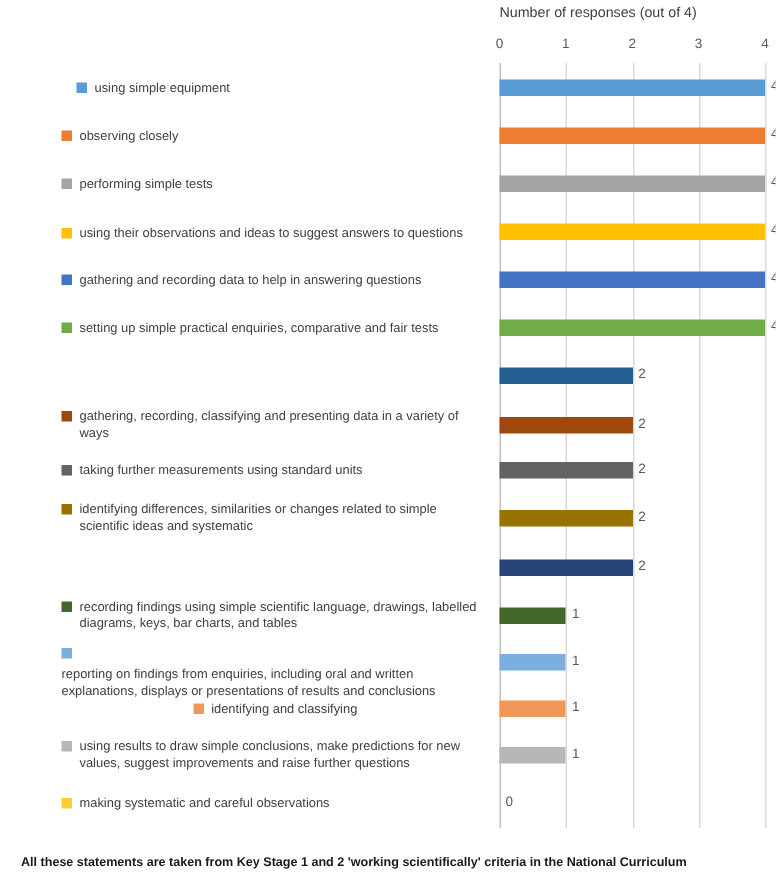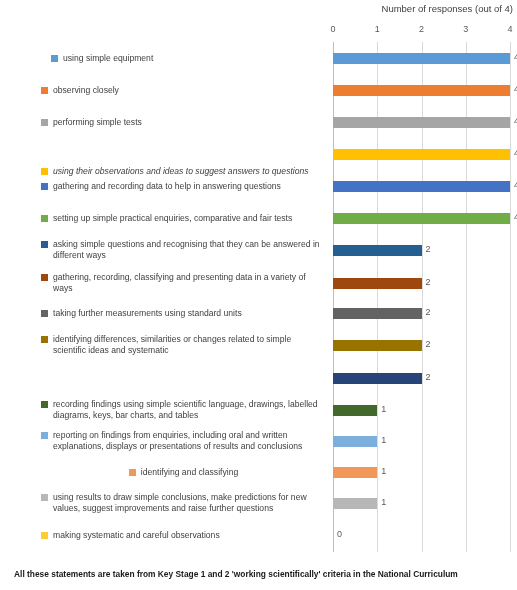--- a/index.html
+++ b/index.html
@@ -9,21 +9,21 @@
     font-family:"Liberation Sans", sans-serif;
     color:#404040;
     overflow:hidden;
   }
   #root { position:relative; width:517px; height:590px; }
 
   
   .axis-title {
     position:absolute;
     left:333px; top:3px; width:180px;
-    text-align:right;
+    text-align:left;
     font-size:9.5px;
     color:#404040;
     white-space:nowrap;
   }
 
   
   .tick-labels {
     position:absolute;
     left:333px; top:24px; width:177px;
     height:12px;
@@ -203,53 +203,49 @@
         <span class="cat-text">using simple equipment</span>
       </div>
       <div class="cat-row" style="top: 42.5px;">
         <span class="swatch" style="background: rgb(237, 125, 49);"></span>
         <span class="cat-text">observing closely</span>
       </div>
       <div class="cat-row" style="top: 74.5px;">
         <span class="swatch" style="background: rgb(165, 165, 165);"></span>
         <span class="cat-text">performing simple tests</span>
       </div>
-      <div class="cat-row" style="top: 124px; font-style: italic;">
+      <div class="cat-row" style="top: 108px;">
         <span class="swatch" style="background: rgb(255, 192, 0);"></span>
         <span class="cat-text">using their observations and ideas to suggest answers to questions</span>
       </div>
       <div class="cat-row" style="top: 138.5px;">
         <span class="swatch" style="background: rgb(68, 114, 196);"></span>
         <span class="cat-text">gathering and recording data to help in answering questions</span>
       </div>
       <div class="cat-row" style="top: 170.5px;">
         <span class="swatch" style="background: rgb(112, 173, 71);"></span>
         <span class="cat-text">setting up simple practical enquiries, comparative and fair tests</span>
       </div>
-      <div class="cat-row" style="top: 197px;">
-        <span class="swatch" style="background: rgb(37, 94, 145);"></span>
-        <span class="cat-text">asking simple questions and recognising that they can be answered in different ways</span>
-      </div>
       <div class="cat-row" style="top: 230px;">
         <span class="swatch" style="background: rgb(158, 72, 14);"></span>
         <span class="cat-text">gathering, recording, classifying and presenting data in a variety of ways</span>
       </div>
       <div class="cat-row" style="top: 265.5px;">
         <span class="swatch" style="background: rgb(99, 99, 99);"></span>
         <span class="cat-text">taking further measurements using standard units</span>
       </div>
       <div class="cat-row" style="top: 292px;">
         <span class="swatch" style="background: rgb(153, 115, 0);"></span>
         <span class="cat-text">identifying differences, similarities or changes related to simple scientific ideas and systematic</span>
       </div>
       <div class="cat-row" style="top: 357px;">
         <span class="swatch" style="background: rgb(67, 104, 43);"></span>
         <span class="cat-text">recording findings using simple scientific language, drawings, labelled diagrams, keys, bar charts, and tables</span>
       </div>
-      <div class="cat-row" style="top: 388px;">
+      <div class="cat-row" style="top: 388px; flex-direction: column;">
         <span class="swatch" style="background: rgb(124, 175, 221);"></span>
         <span class="cat-text">reporting on findings from enquiries, including oral and written explanations, displays or presentations of results and conclusions</span>
       </div>
       <div class="cat-row" style="top: 424.5px; justify-content: center;">
         <span class="swatch" style="background: rgb(241, 151, 90);"></span>
         <span class="cat-text">identifying and classifying</span>
       </div>
       <div class="cat-row" style="top: 450px;">
         <span class="swatch" style="background: rgb(183, 183, 183);"></span>
         <span class="cat-text">using results to draw simple conclusions, make predictions for new values, suggest improvements and raise further questions</span>

